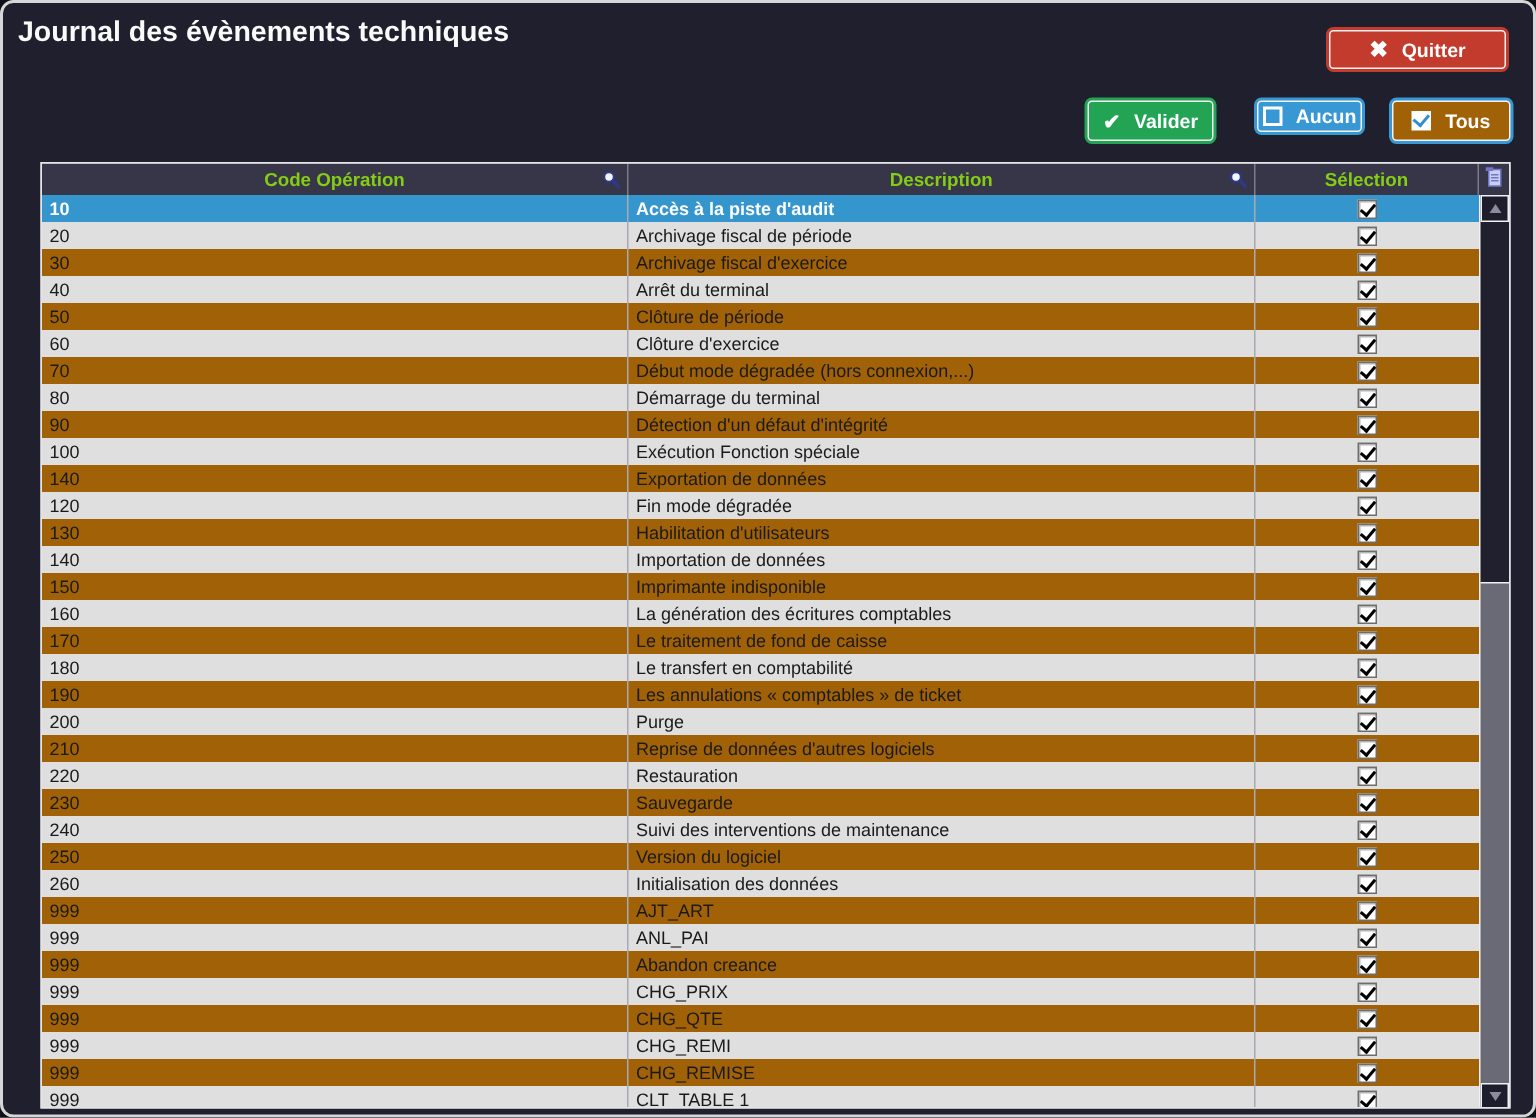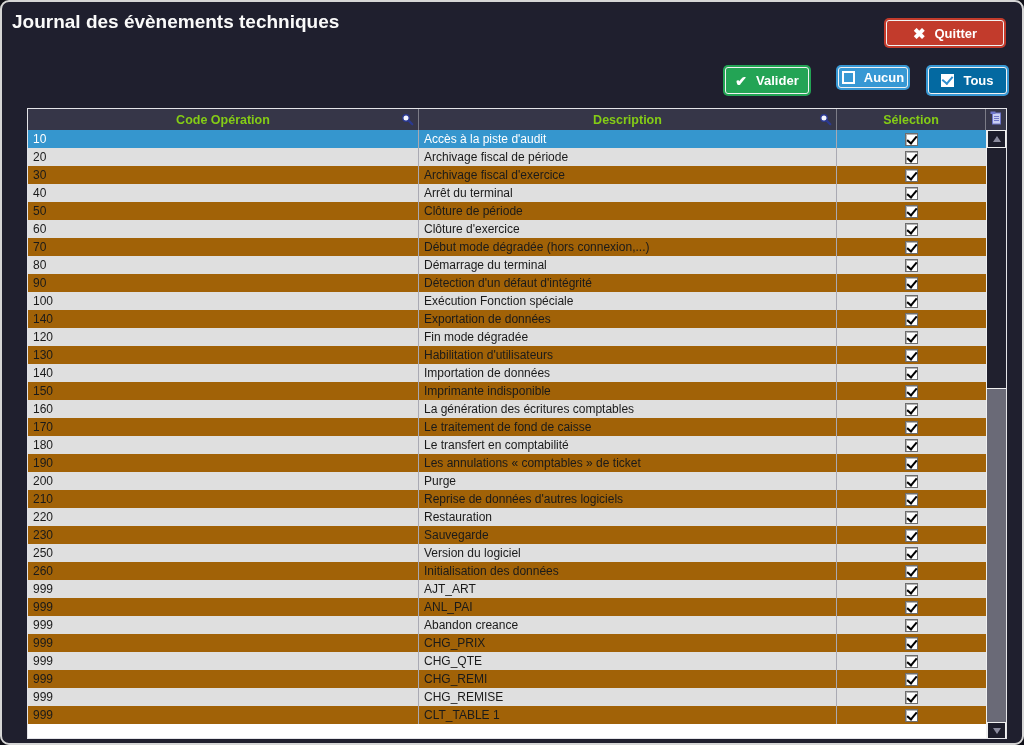--- a/index.html
+++ b/index.html
@@ -19,21 +19,21 @@
   }
 
   .btn {
     position:absolute; display:flex; align-items:center; justify-content:center;
     gap:9px; color:#fff; font-weight:700; font-size:13px;
     border:1px solid #f2f2f2; border-radius:3px; cursor:pointer;
   }
   .btn-quit  { top:18px; right:18px; width:118px; height:26px; background:#c23b2c; box-shadow:0 0 0 2px #c23b2c; }
   .btn-valider { top:65px; left:723px; width:84px; height:27px; background:#23a455; box-shadow:0 0 0 2px #23a455; }
   .btn-aucun { top:65px; left:836px; width:70px; height:21px; background:#3798d4; box-shadow:0 0 0 2px #3798d4; }
-  .btn-tous  { top:65px; left:926px; width:79px; height:27px; background:#0369a1; box-shadow:0 0 0 2px #3798d4; }
+  .btn-tous  { top:65px; left:926px; width:79px; height:27px; background:#a16207; box-shadow:0 0 0 2px #3798d4; }
 
   .x-glyph { font-size:15px; font-weight:900; line-height:1; }
   .check-glyph { font-size:14px; font-weight:900; line-height:1; }
 
   .cb-empty {
     display:inline-block; width:13px; height:13px;
     border:2px solid #fff; background:transparent;
   }
   .cb-filled {
     position:relative; display:inline-block; width:13px; height:13px; background:#fff;
@@ -60,21 +60,21 @@
   .th .search-ic { position:absolute; right:4px; top:4px; }
 
   .tbody { position:absolute; left:0; top:21px; width:958px; height:610px; overflow:hidden; }
   .trow { display:flex; height:18px; background:#a16207; cursor:default; }
   .trow:nth-child(even) { background:#dfdfdf; }
   .td { font-size:12px; color:#1a1a1a; line-height:18px; white-space:nowrap; overflow:hidden; }
   .td.code { width:391px; padding-left:5px; border-right:1px solid #a9a9b2; }
   .td.desc { width:418px; padding-left:5px; border-right:1px solid #a9a9b2; }
   .td.sel  { width:149px; display:flex; align-items:center; justify-content:center; }
   .trow.selected, .trow.selected:nth-child(even) { background:#3596ce; }
-  .trow.selected .td { color:#ffffff; font-weight:400; }
+  .trow.selected .td { color:#ffffff; font-weight:700; }
 
   .cb {
     position:relative; display:inline-block; width:13px; height:13px;
     background:#fff; border:1px solid #6d6d6d;
     box-shadow:inset 1px 1px 0 #b5b5b5;
   }
   .cb.on::after {
     content:''; position:absolute; left:3px; top:0px; width:4px; height:8px;
     border-right:2px solid #000; border-bottom:2px solid #000;
     transform:rotate(40deg);
@@ -313,20 +313,27 @@
           </div>
         </div>
         <div class="trow">
           <div class="td code">230</div>
           <div class="td desc">Sauvegarde</div>
           <div class="td sel">
             <span class="cb on"></span>
           </div>
         </div>
         <div class="trow">
+          <div class="td code">240</div>
+          <div class="td desc">Suivi des interventions de maintenance</div>
+          <div class="td sel">
+            <span class="cb on"></span>
+          </div>
+        </div>
+        <div class="trow">
           <div class="td code">250</div>
           <div class="td desc">Version du logiciel</div>
           <div class="td sel">
             <span class="cb on"></span>
           </div>
         </div>
         <div class="trow">
           <div class="td code">260</div>
           <div class="td desc">Initialisation des données</div>
           <div class="td sel">

